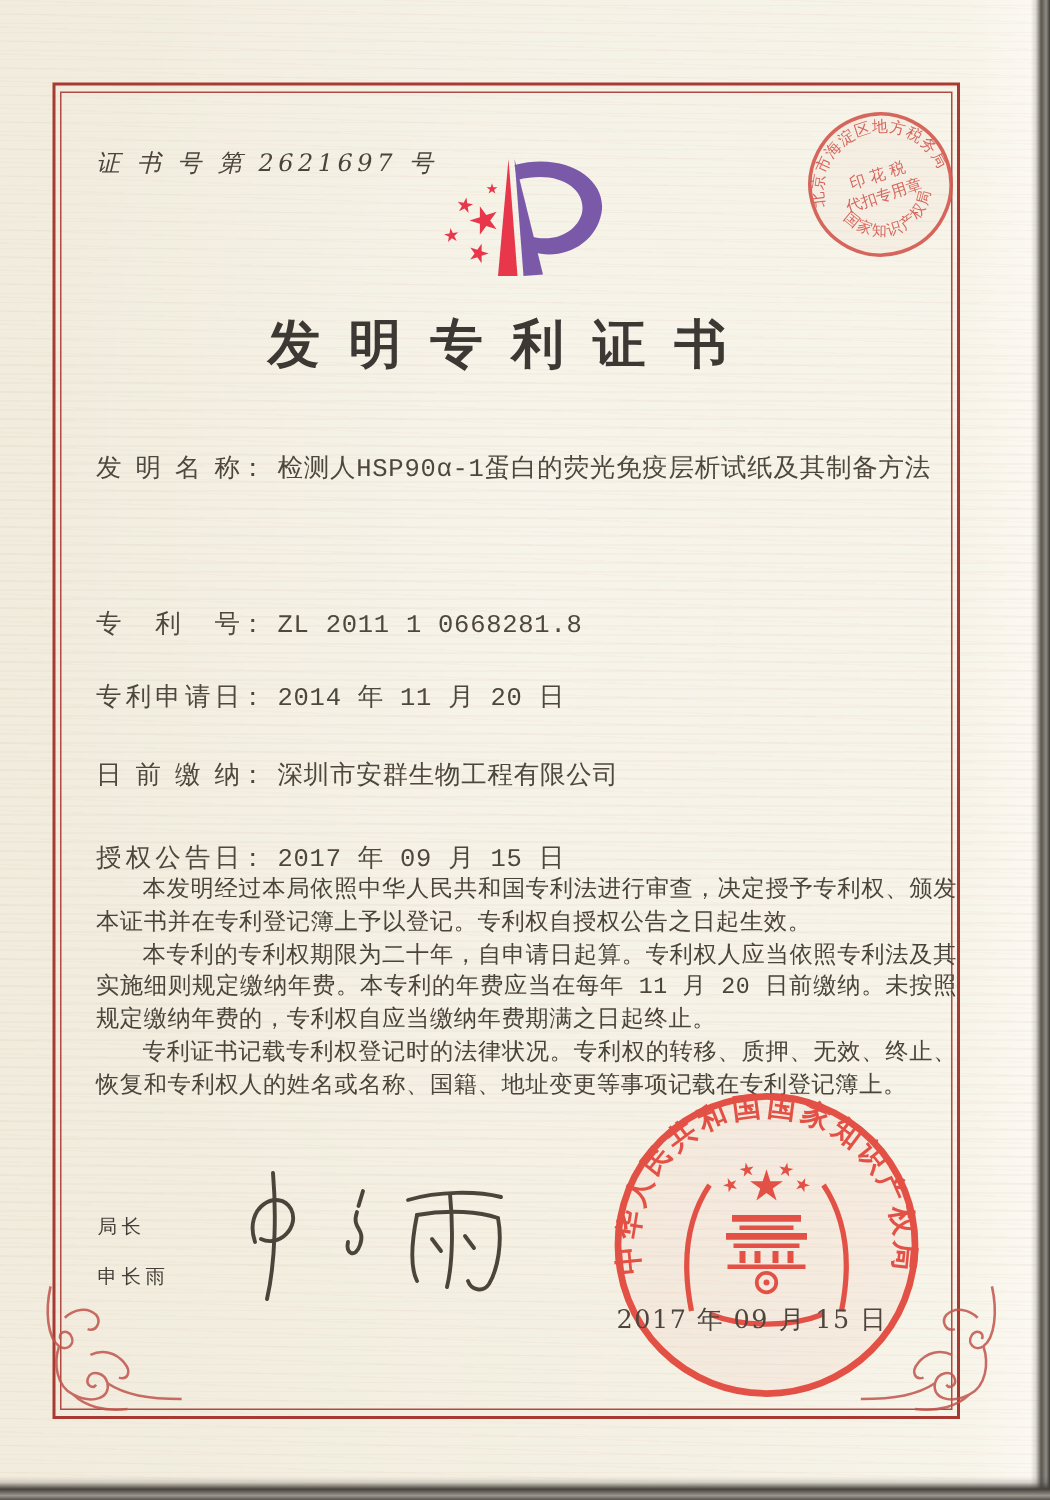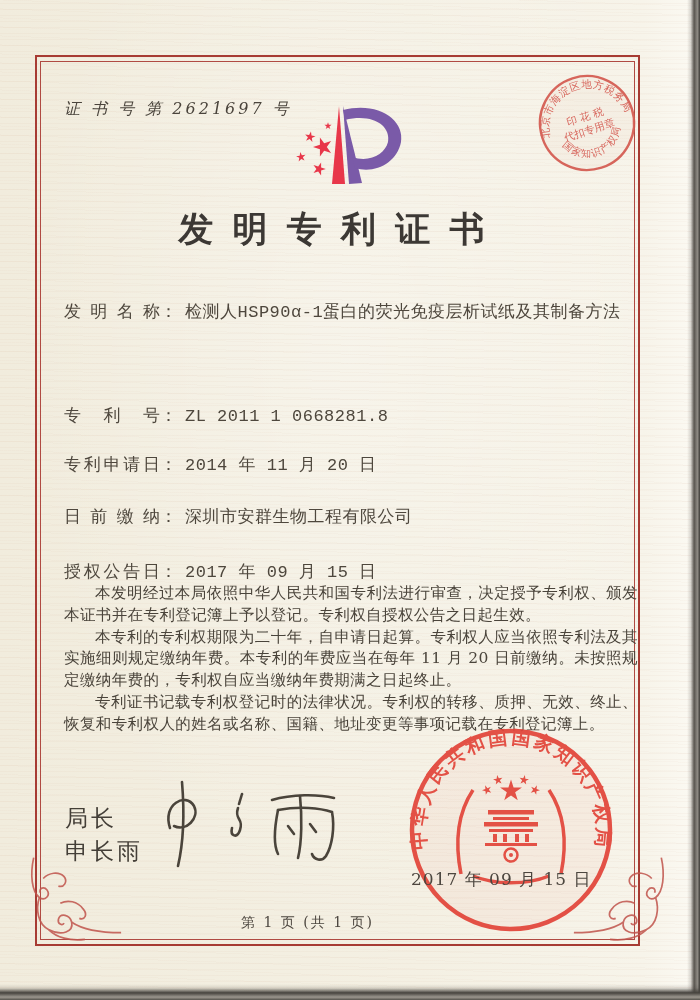--- a/index.html
+++ b/index.html
@@ -32,24 +32,24 @@
   .cert-title{
     position:absolute;left:35px;top:206px;width:560px;text-align:center;
     font-size:35px;font-weight:bold;letter-spacing:0.55em;color:#3c3834;margin-left:26px;
   }
   .field-row{position:absolute;left:64px;width:575px;font-size:17px;color:#4e473d;font-family:Liberation Mono, monospace;}
   .flabel{display:inline-block;width:96px;text-align:justify;text-align-last:justify;}
   .fcolon{display:inline-block;margin:0 8px 0 0;}
   .fvalue{letter-spacing:0.5px;}
   .body-text{
     position:absolute;left:64px;top:583px;width:574px;
-    font-size:15.5px;line-height:21.8px;color:#4a443b;text-align:justify;letter-spacing:0.4px;
+    font-size:15.5px;line-height:21.8px;color:#4a443b;text-align:justify;letter-spacing:0.4px;font-family:Liberation Mono, monospace;
   }
   .body-text p{margin:0;text-indent:2em;}
-  .director{position:absolute;left:65px;top:802px;font-size:23px;line-height:33px;color:#443f38;letter-spacing:3px;}
+  .director{position:absolute;left:65px;top:802px;font-size:13px;line-height:33px;color:#443f38;letter-spacing:3px;}
   .signature{position:absolute;left:142px;top:770px;}
   .office-seal{position:absolute;left:405px;top:724px;opacity:0.93;}
   .seal-date{
     position:absolute;left:411px;top:868px;font-size:17px;color:#4c463f;letter-spacing:1px;z-index:5;
   }
   .page-footer{
     position:absolute;left:35px;top:914px;width:545px;text-align:center;
     font-size:14px;letter-spacing:2px;color:#4c463f;
   }
   .flourish{position:absolute;z-index:2;}
@@ -204,17 +204,16 @@
     <g fill="none" stroke="#c0544c" stroke-width="1.8" opacity="0.85">
       <path d="M 6,8 C 2,26 4,44 12,50 C 18,54 24,48 20,42 C 17,38 11,40 13,45"></path>
       <path d="M 12,50 C 8,62 10,78 22,84 C 36,91 48,86 46,76 C 44,68 34,66 32,73 C 31,78 36,80 38,77"></path>
       <path d="M 46,76 C 58,84 74,87 98,87"></path>
       <path d="M 22,84 C 30,92 44,96 60,94"></path>
       <path d="M 16,30 C 22,24 32,22 38,28 C 42,33 38,40 32,38"></path>
       <path d="M 34,56 C 42,52 52,54 58,62 C 63,68 60,74 54,72"></path>
     </g>
   </svg>
 
-  <div class="page-footer">第 1 页 (共 1 页)</div>
 
   <div class="scan-edge-right"></div>
   <div class="scan-edge-bottom"></div>
 </div>
 
 </body></html>

